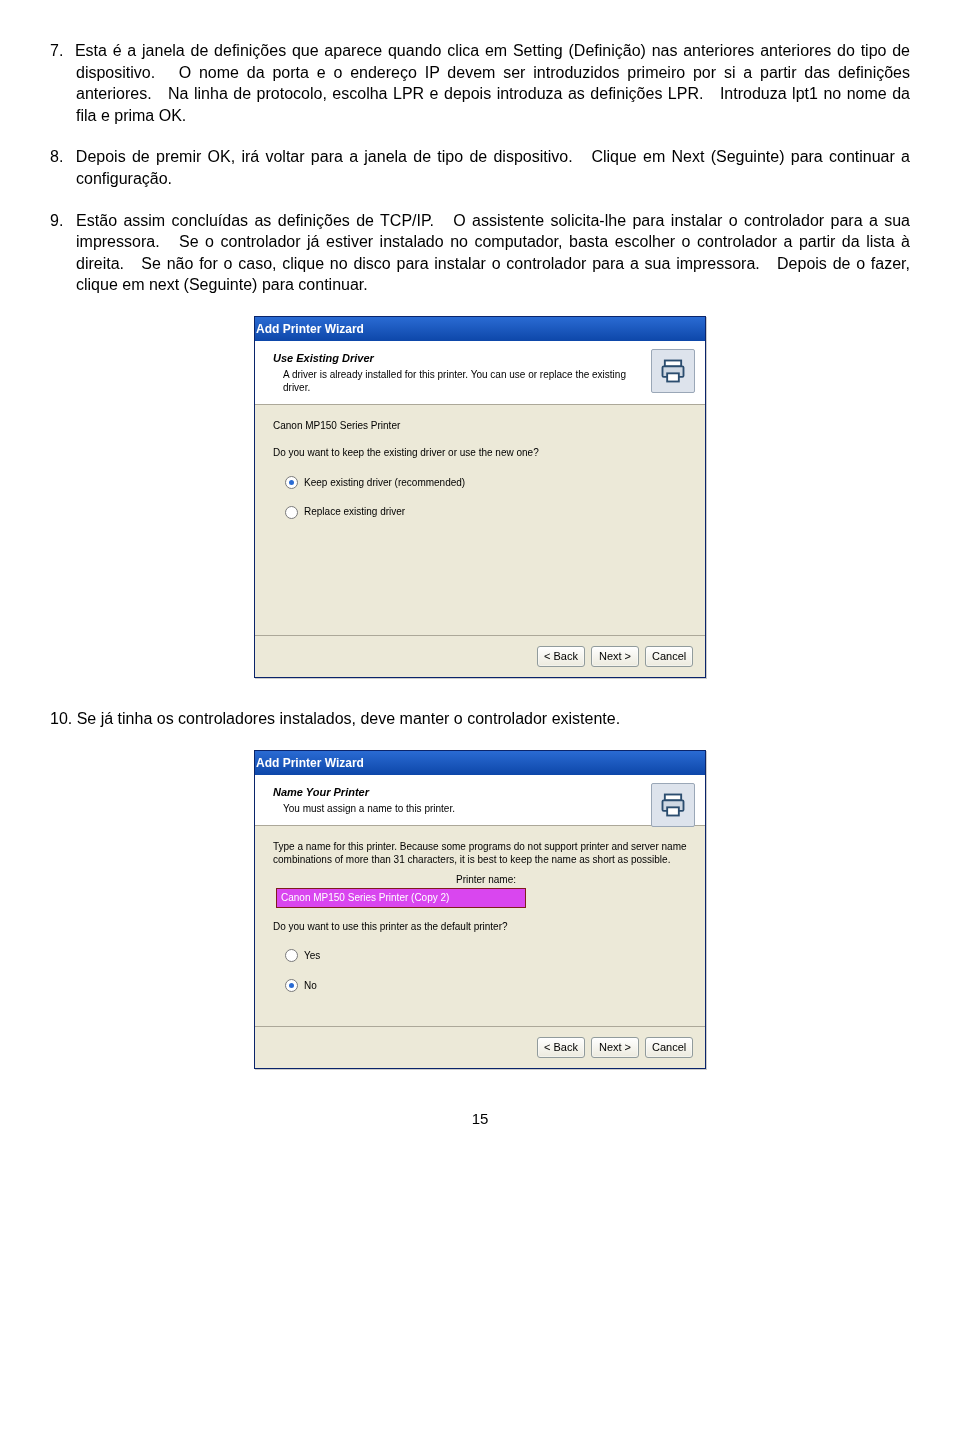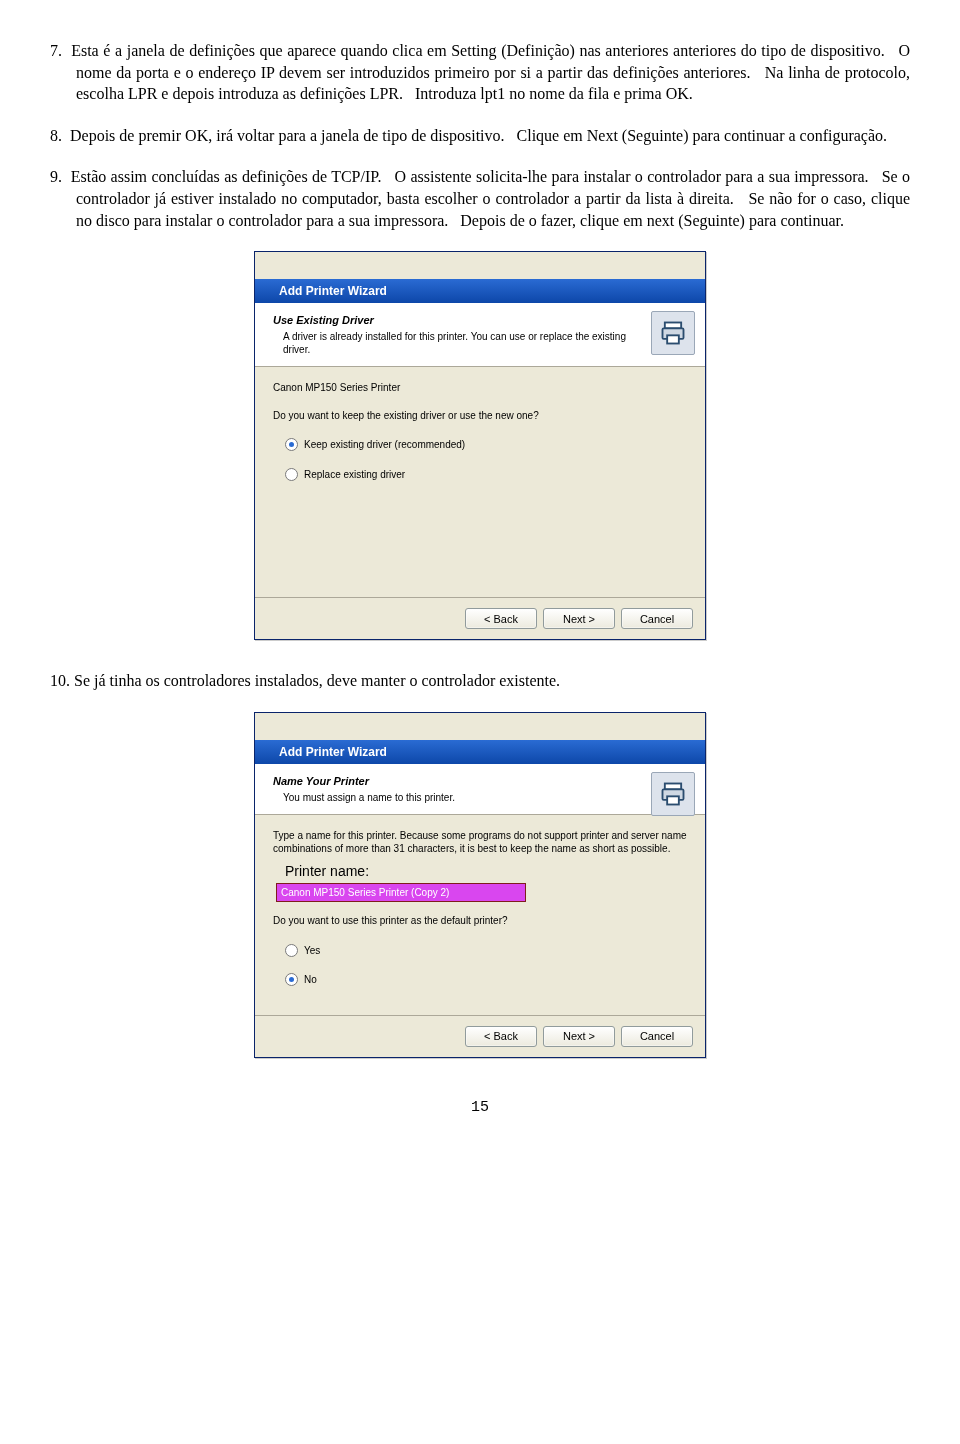--- a/index.html
+++ b/index.html
@@ -13,39 +13,37 @@
     box-sizing: border-box;
     line-height: 1.35;
   }
   .para {
     text-align: justify;
     margin: 0 0 20px 0;
   }
   .indent {
     padding-left: 26px;
     text-indent: -26px;
-    font-family: Liberation Serif, serif;
   }
   .dialog {
     width: 450px;
     margin: 10px auto 30px auto;
     border: 1px solid #0a246a;
     background: #ece9d8;
     font-family: Tahoma, Arial, sans-serif;
     font-size: 11px;
     color: #000;
     box-shadow: 1px 1px 0 rgba(0,0,0,.2);
   }
   .titlebar {
     background: linear-gradient(#2a6bd3,#0d47a9);
     color: #fff;
     font-weight: bold;
     font-size: 12px;
-    padding: 4px 24px;
-    margin-top: 27px;
+    padding: 4px 1px;
   }
   .header {
     background: #fff;
     padding: 10px 70px 10px 18px;
     border-bottom: 1px solid #aca899;
     position: relative;
   }
   .header .htitle {
     font-weight: bold;
     font-size: 11px;
@@ -97,22 +95,23 @@
     justify-content: center;
     background: #fff;
   }
   .radio.selected::after {
     content: "";
     width: 5px; height: 5px;
     background: #2a6bd3;
     border-radius: 50%;
   }
   .field-label {
-    font-size: 14px;
+    font-size: 10px;
     margin: 2px 0 2px 12px;
+    text-align: center;
   }
   .textbox {
     margin: 0 0 12px 3px;
     width: 240px;
     padding: 2px 4px;
     font-size: 10px;
     color: #fff;
     background: #d946ef;
     border: 1px solid #7f1d1d;
   }
@@ -120,33 +119,32 @@
     border-top: 1px solid #aca899;
     background: #ece9d8;
     padding: 10px 12px;
     display: flex;
     justify-content: flex-end;
     gap: 6px;
   }
   .btn {
     font-family: Tahoma, Arial, sans-serif;
     font-size: 11px;
-    width: 72px;
+    width: 48px;
     height: 21px;
     border: 1px solid #919b9c;
     background: linear-gradient(#fff,#eceade);
     border-radius: 3px;
     cursor: pointer;
     box-shadow: 0 0 0 1px rgba(255,255,255,.4) inset;
   }
   .page-number {
     text-align: center;
     margin-top: 40px;
     font-size: 15px;
-    font-family: Liberation Mono, monospace;
   }
 </style>
 </head>
 <body>
 
 <p class="para indent">7.&nbsp;&nbsp;Esta é a janela de definições que aparece quando clica em Setting (Definição) nas anteriores anteriores do tipo de dispositivo.&nbsp;&nbsp;&nbsp;O nome da porta e o endereço IP devem ser introduzidos primeiro por si a partir das definições anteriores.&nbsp;&nbsp;&nbsp;Na linha de protocolo, escolha LPR e depois introduza as definições LPR.&nbsp;&nbsp;&nbsp;Introduza lpt1 no nome da fila e prima OK.</p>
 
 <p class="para indent">8.&nbsp;&nbsp;Depois de premir OK, irá voltar para a janela de tipo de dispositivo.&nbsp;&nbsp;&nbsp;Clique em Next (Seguinte) para continuar a configuração.</p>
 
 <p class="para indent">9.&nbsp;&nbsp;Estão assim concluídas as definições de TCP/IP.&nbsp;&nbsp;&nbsp;O assistente solicita-lhe para instalar o controlador para a sua impressora.&nbsp;&nbsp;&nbsp;Se o controlador já estiver instalado no computador, basta escolher o controlador a partir da lista à direita.&nbsp;&nbsp;&nbsp;Se não for o caso, clique no disco para instalar o controlador para a sua impressora.&nbsp;&nbsp;&nbsp;Depois de o fazer, clique em next (Seguinte) para continuar.</p>

